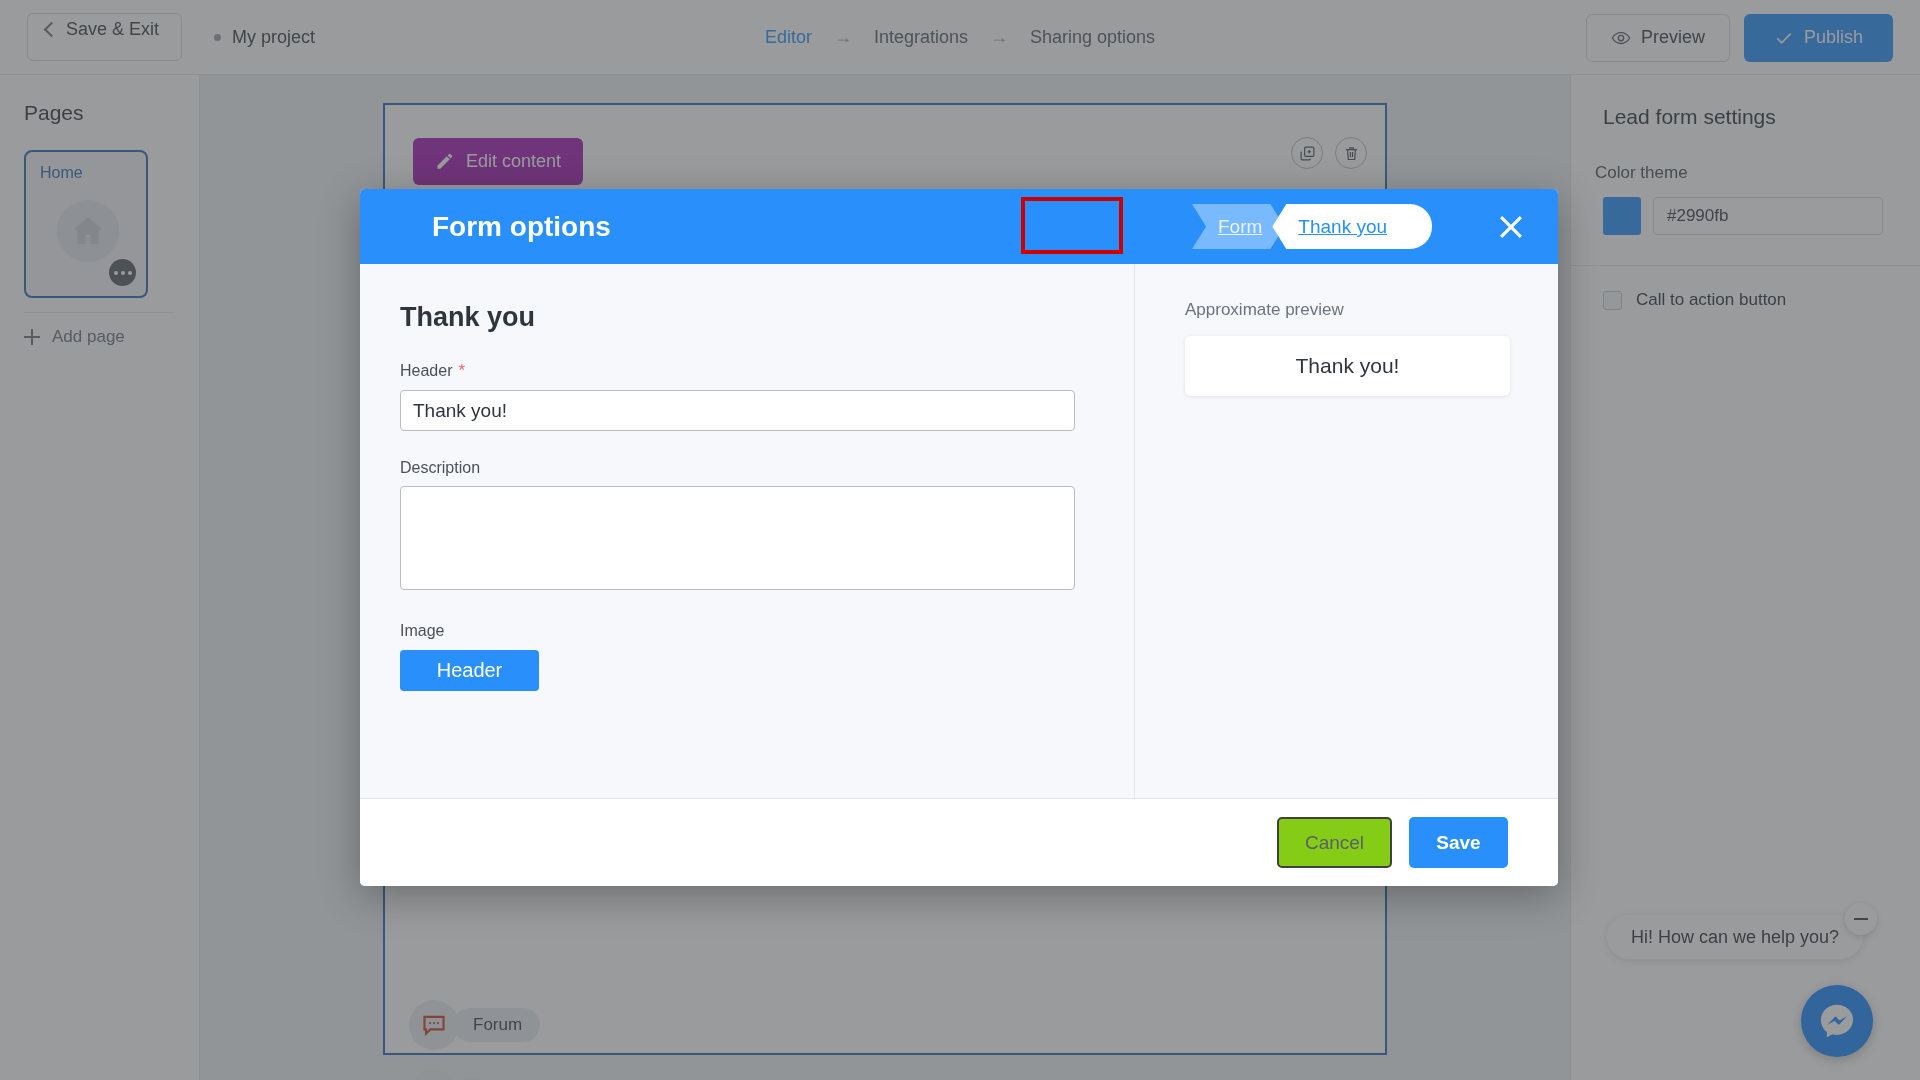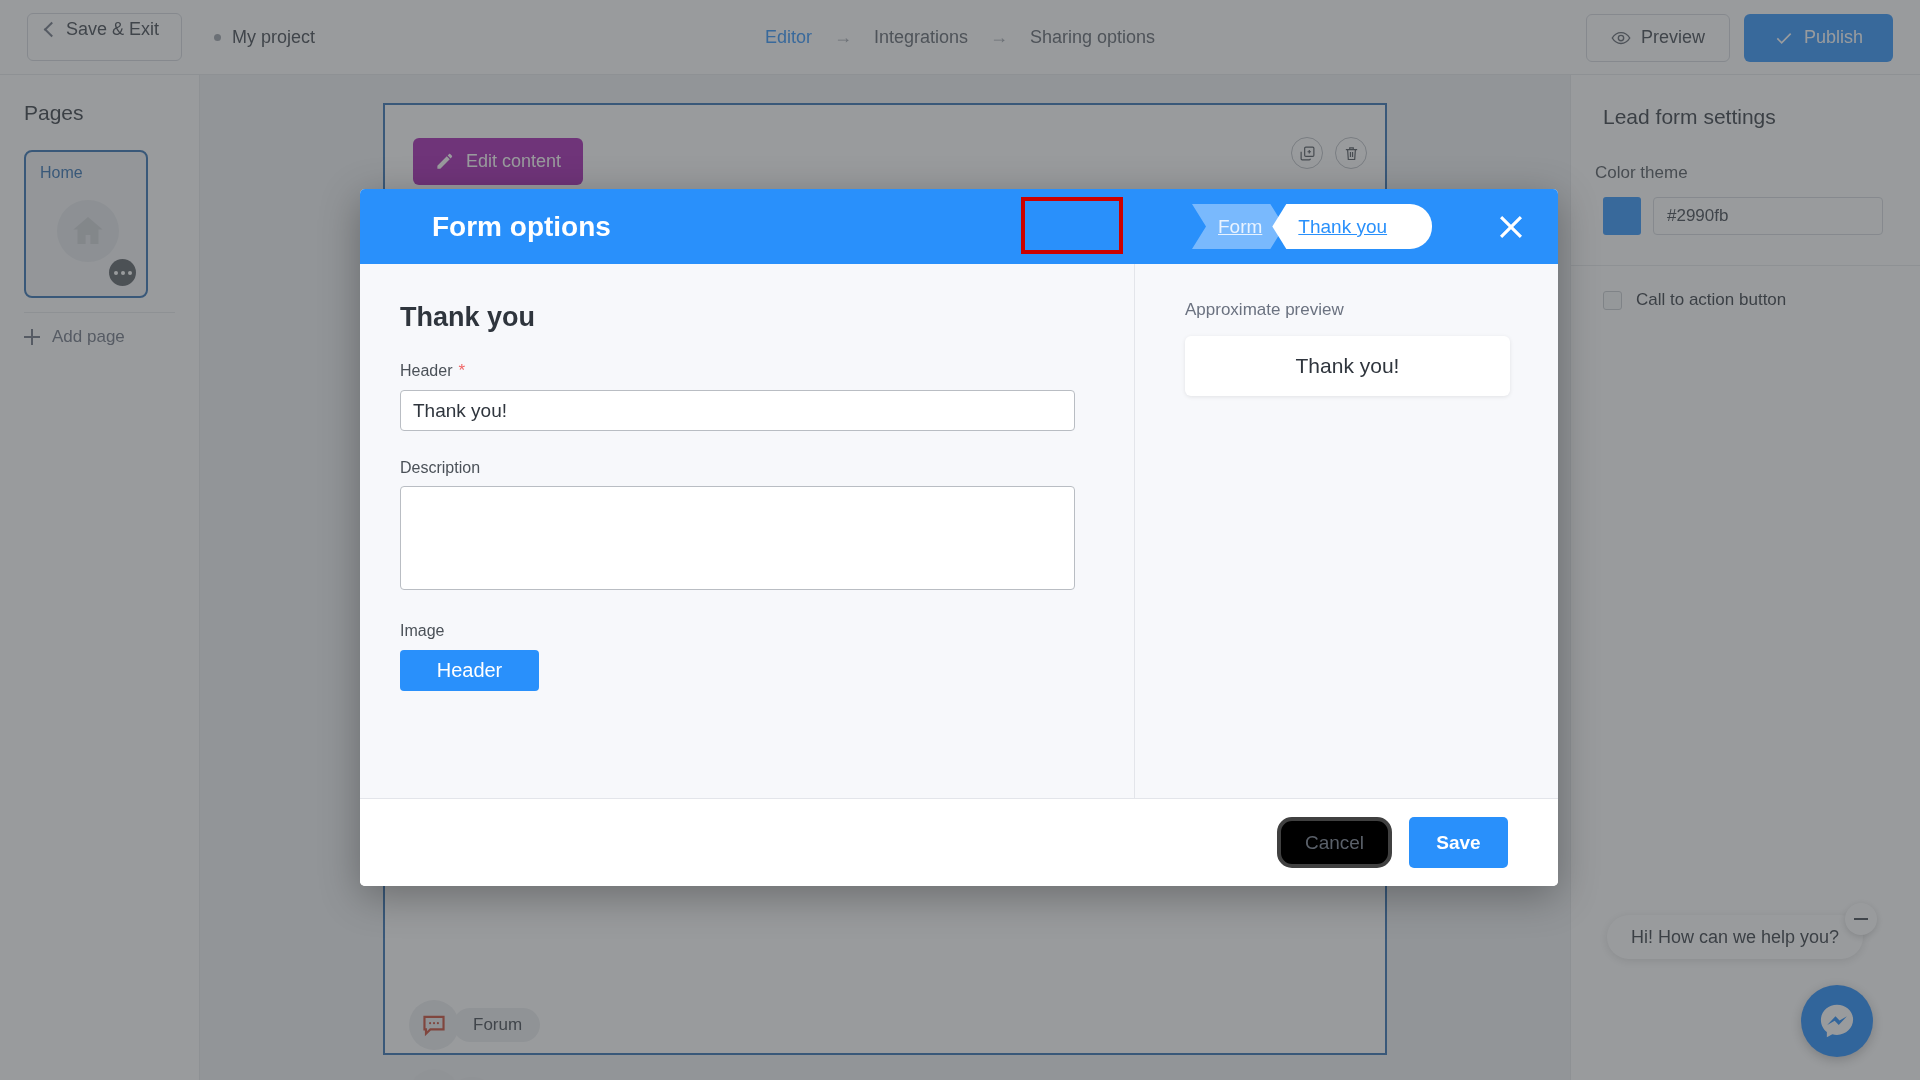--- a/index.html
+++ b/index.html
@@ -269,22 +269,22 @@
     display: flex; align-items: center; justify-content: center;
     font-size: 21px; color: #2f353d;
   }
 
   .modal-footer {
     flex: 0 0 88px; background: #ffffff; border-top: 1px solid #e3e5ea;
     display: flex; align-items: center; justify-content: flex-end;
     padding-right: 50px; gap: 17px;
   }
   .btn-cancel {
-    width: 115px; height: 51px; border: 4px solid #404040; border-radius: 15px;
-    background: #000000; font-size: 19px; color: #5a6069; cursor: pointer;
+    width: 115px; height: 51px; border: 2px solid #404040; border-radius: 5px;
+    background: #84cc16; font-size: 19px; color: #5a6069; cursor: pointer;
     font-family: "Liberation Sans", sans-serif;
   }
   .btn-save {
     width: 99px; height: 51px; border: none; border-radius: 5px;
     background: #2990fb; font-size: 19px; font-weight: bold; color: #fff; cursor: pointer;
     font-family: "Liberation Sans", sans-serif;
   }
 </style>
 </head>
 <body>

